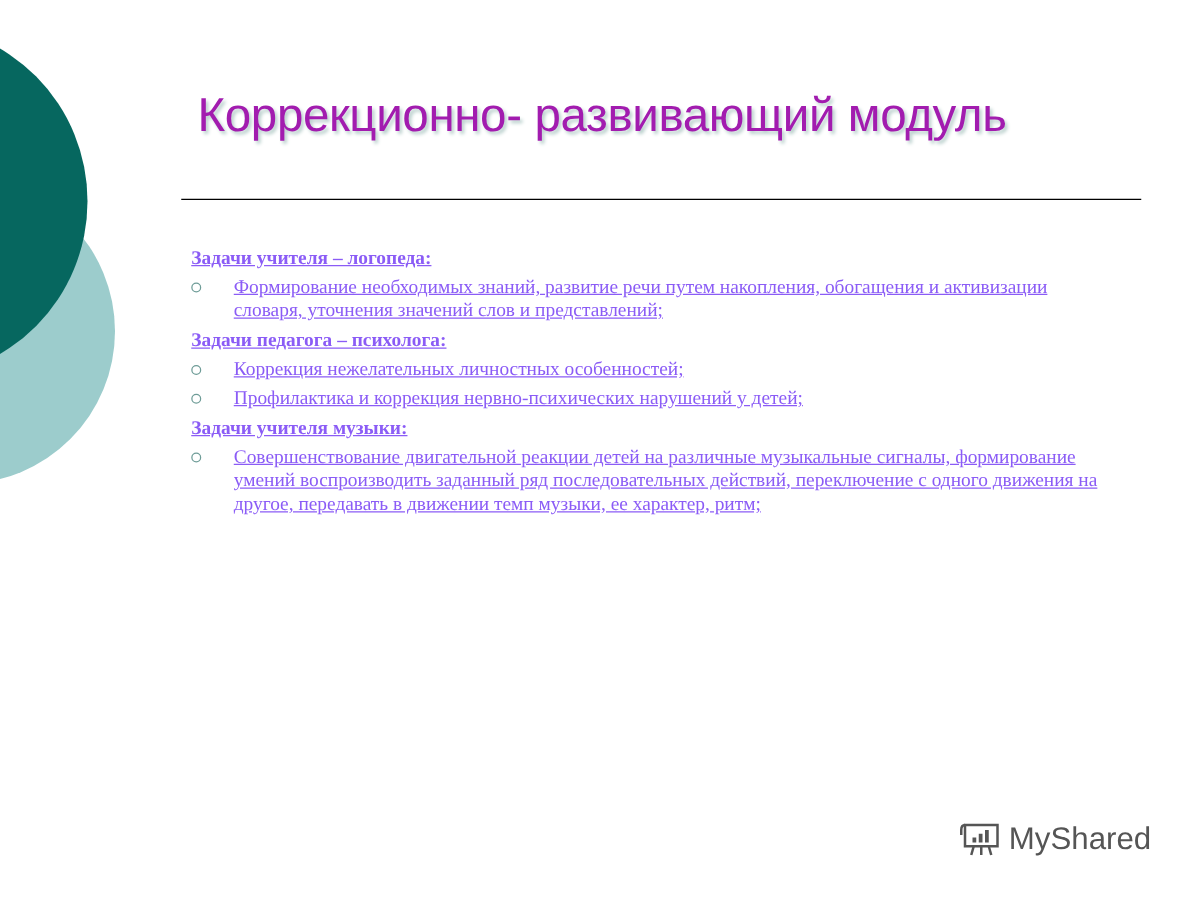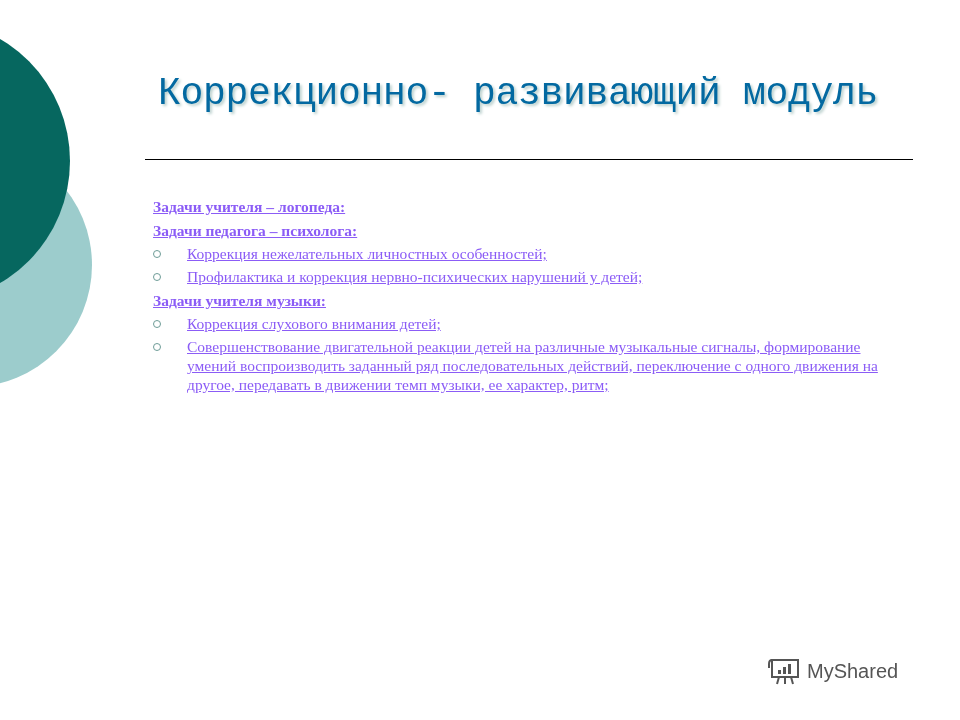--- a/index.html
+++ b/index.html
@@ -1,50 +1,50 @@
 <!DOCTYPE html>
 <html><head>
 <meta charset="utf-8">
 <style>
   html, body { margin:0; padding:0; }
   body { width:960px; height:720px; background:#ffffff; position:relative; overflow:hidden; font-family:"Liberation Serif", serif; }
   .circle { position:absolute; border-radius:50%; }
   .c-light { left:-152px; top:143px; width:244px; height:244px; background:#9ccccc; }
   .c-dark { left:-210px; top:20px; width:280px; height:282px; background:#06675f; }
-  .title { position:absolute; left:158px; top:72px; font-family:Liberation Mono, monospace; font-size:38px; color:#0369a1; text-shadow:2px 2px 3px #b9cfcc; white-space:nowrap; letter-spacing:-0.3px; }
+  .title { position:absolute; left:158px; top:72px; font-family:Liberation Sans, sans-serif; font-size:38px; color:#a21caf; text-shadow:2px 2px 3px #b9cfcc; white-space:nowrap; letter-spacing:-0.3px; }
   .rule { position:absolute; left:145px; top:159px; width:768px; height:1px; background:#000; }
   .content { position:absolute; left:153px; top:197px; width:740px; font-size:15.5px; line-height:19px; color:#8b5cf6;text-decoration:underline; }
   .heading { font-weight:bold; margin:0 0 4px 0; }
   ul { list-style:none; margin:0 0 5px 0; padding:0; }
   li { position:relative; padding-left:34px; margin-bottom:4px; }
   .bullet { position:absolute; left:0; top:6px; width:6px; height:6px; border:1px solid #6e9c97; border-radius:50%; }
-  .logo { position:absolute; left:767px; top:656px; display:flex; align-items:center; color:#555; font-family:"Liberation Sans", sans-serif; font-size:20px; }
+  .logo { position:absolute; left:767px; top:656px; display:flex; align-items:center; color:#555; font-family:"Liberation Sans", sans-serif; font-size:25px; }
   .logo svg { margin-right:6px; }
 </style>
 </head>
 <body>
 
 <div class="circle c-light"></div>
 <div class="circle c-dark"></div>
 
 <div class="title">Коррекционно- развивающий модуль</div>
 <div class="rule"></div>
 
 <div class="content">
   <div class="heading">Задачи учителя – логопеда:</div>
   <ul>
+    <li><span class="bullet"></span><span>Формирование необходимых знаний, развитие речи путем накопления, обогащения и активизации словаря, уточнения значений слов и представлений;</span></li>
   </ul>
   <div class="heading">Задачи педагога – психолога:</div>
   <ul>
     <li><span class="bullet"></span><span>Коррекция нежелательных личностных особенностей;</span></li>
     <li><span class="bullet"></span><span>Профилактика и коррекция нервно-психических нарушений у детей;</span></li>
   </ul>
   <div class="heading">Задачи учителя музыки:</div>
   <ul>
-    <li><span class="bullet"></span><span>Коррекция слухового внимания детей;</span></li>
     <li><span class="bullet"></span><span>Совершенствование двигательной реакции детей на различные музыкальные сигналы, формирование умений воспроизводить заданный ряд последовательных действий, переключение с одного движения на другое, передавать в движении темп музыки, ее характер, ритм;</span></li>
   </ul>
 </div>
 
 <div class="logo">
   <svg width="34" height="30" viewBox="0 0 34 30">
     <rect x="5" y="4" width="26" height="17" fill="none" stroke="#555" stroke-width="2"></rect>
     <path d="M5 4 Q2 4 2 8 L2 12" fill="none" stroke="#555" stroke-width="2"></path>
     <rect x="11" y="14" width="3" height="4" fill="#555"></rect>
     <rect x="16" y="11" width="3" height="7" fill="#555"></rect>

